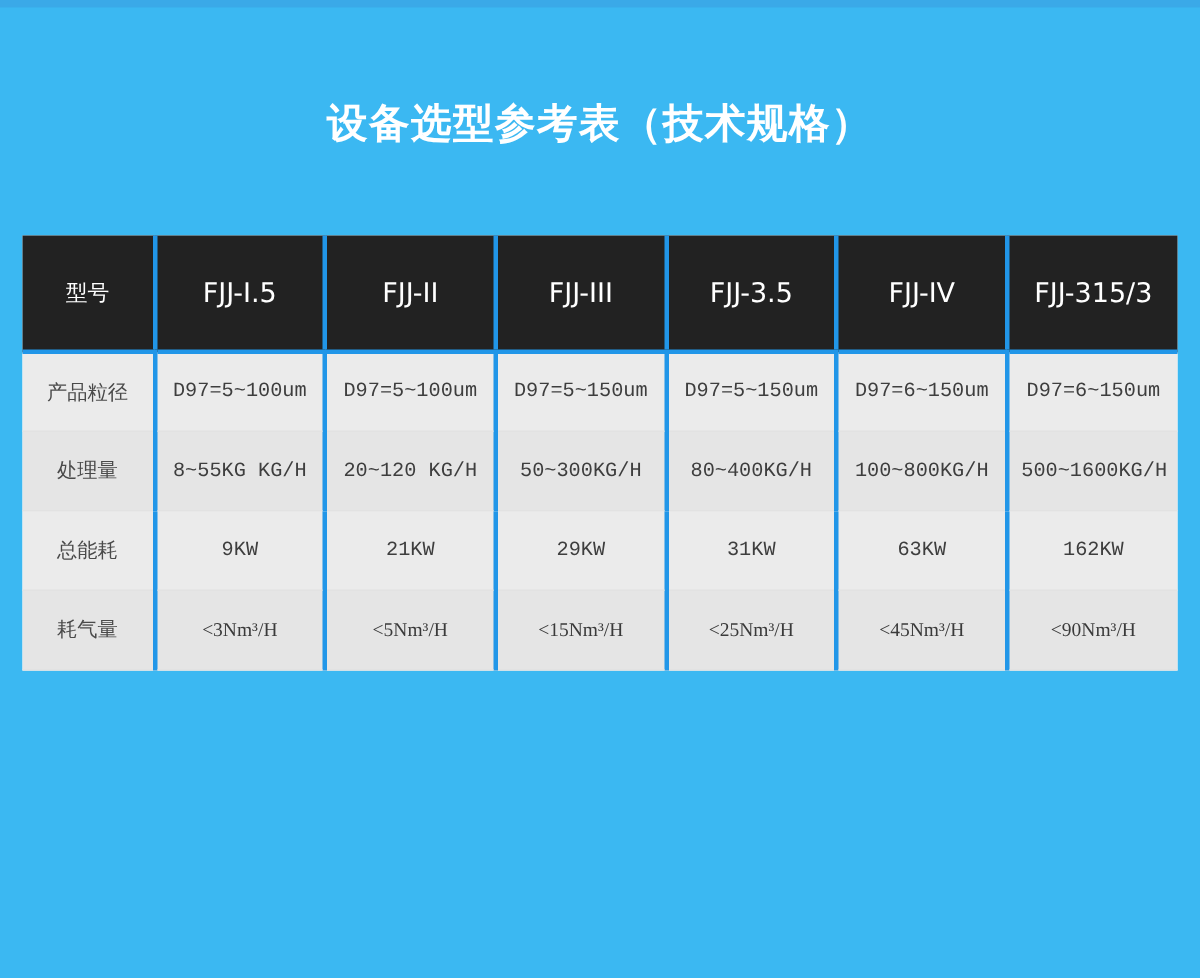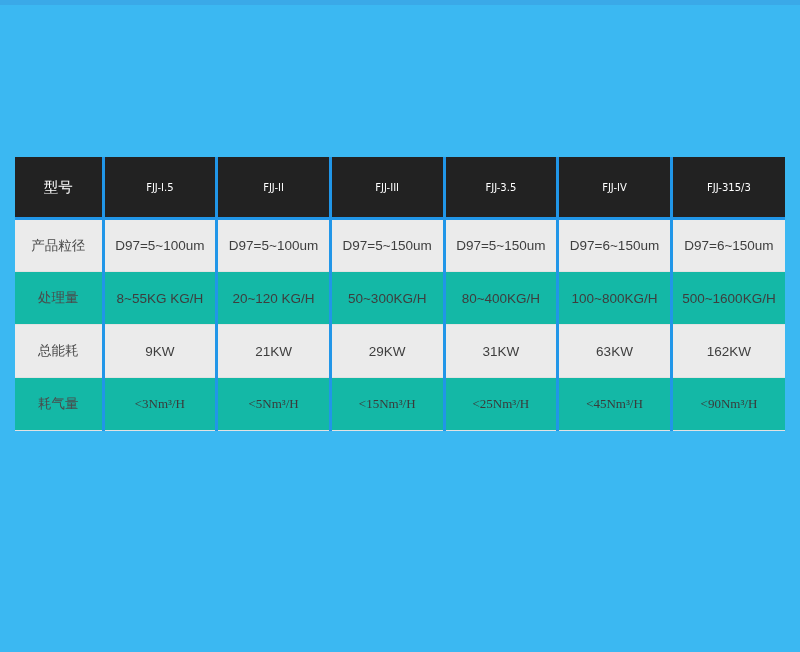--- a/index.html
+++ b/index.html
@@ -45,57 +45,57 @@
     left: 15px;
     top: 157px;
     width: 770px;
     border-collapse: collapse;
     table-layout: fixed;
     background: #ffffff;
   }
   #spec-table td, #spec-table th {
     border-left: 3px solid #2196e8;
     border-bottom: 1px solid #e2e2e2;
-    padding: 0;
+    padding: 8px;
     text-align: center;
     vertical-align: middle;
     font-weight: normal;
   }
   #spec-table tr > *:first-child {
     border-left: none;
   }
   thead th {
     background: #222222;
     color: #ffffff;
     height: 60px;
-    font-size: 10px;
+    font-size: 18px;
     font-weight: bold;
     border-bottom: 3px solid #2196e8 !important;
     font-family: "DejaVu Sans", "Liberation Sans", sans-serif;
   }
   thead th.model-head {
     font-size: 14.5px;
   }
   tbody tr {
     height: 53px;
   }
   tbody td {
     color: #3e3e3e;
     font-size: 13.5px;
-    font-family: Liberation Sans, sans-serif;
+    font-family: Liberation Mono, monospace;
   }
   tbody td.rowlabel {
     color: #4a4a4a;
     font-size: 13.5px;
   }
   tbody tr.band-gray td {
     background: #ebebeb;
   }
   tbody tr.band-white td {
-    background: #14b8a6;
+    background: #e5e5e5;
   }
   tbody tr.serif-row td.val {
     font-family: Liberation Serif, serif;
     font-size: 13px;
     color: #3a3a3a;
   }
   tbody tr.serif-row.light td.val {
     color: #808080;
   }
   tbody tr:last-child td {
@@ -104,20 +104,21 @@
   .col-label { width: 88px; }
   .col-data  { width: 113.6px; }
 </style>
 </head>
 <body>
 
 <div id="page">
 
   <div id="top-strip"></div>
 
+  <div id="title">设备选型参考表（技术规格）</div>
 
   <table id="spec-table">
     <colgroup>
       <col class="col-label">
       <col class="col-data">
         <col class="col-data">
         <col class="col-data">
       <col class="col-data">
         <col class="col-data">
         <col class="col-data">

